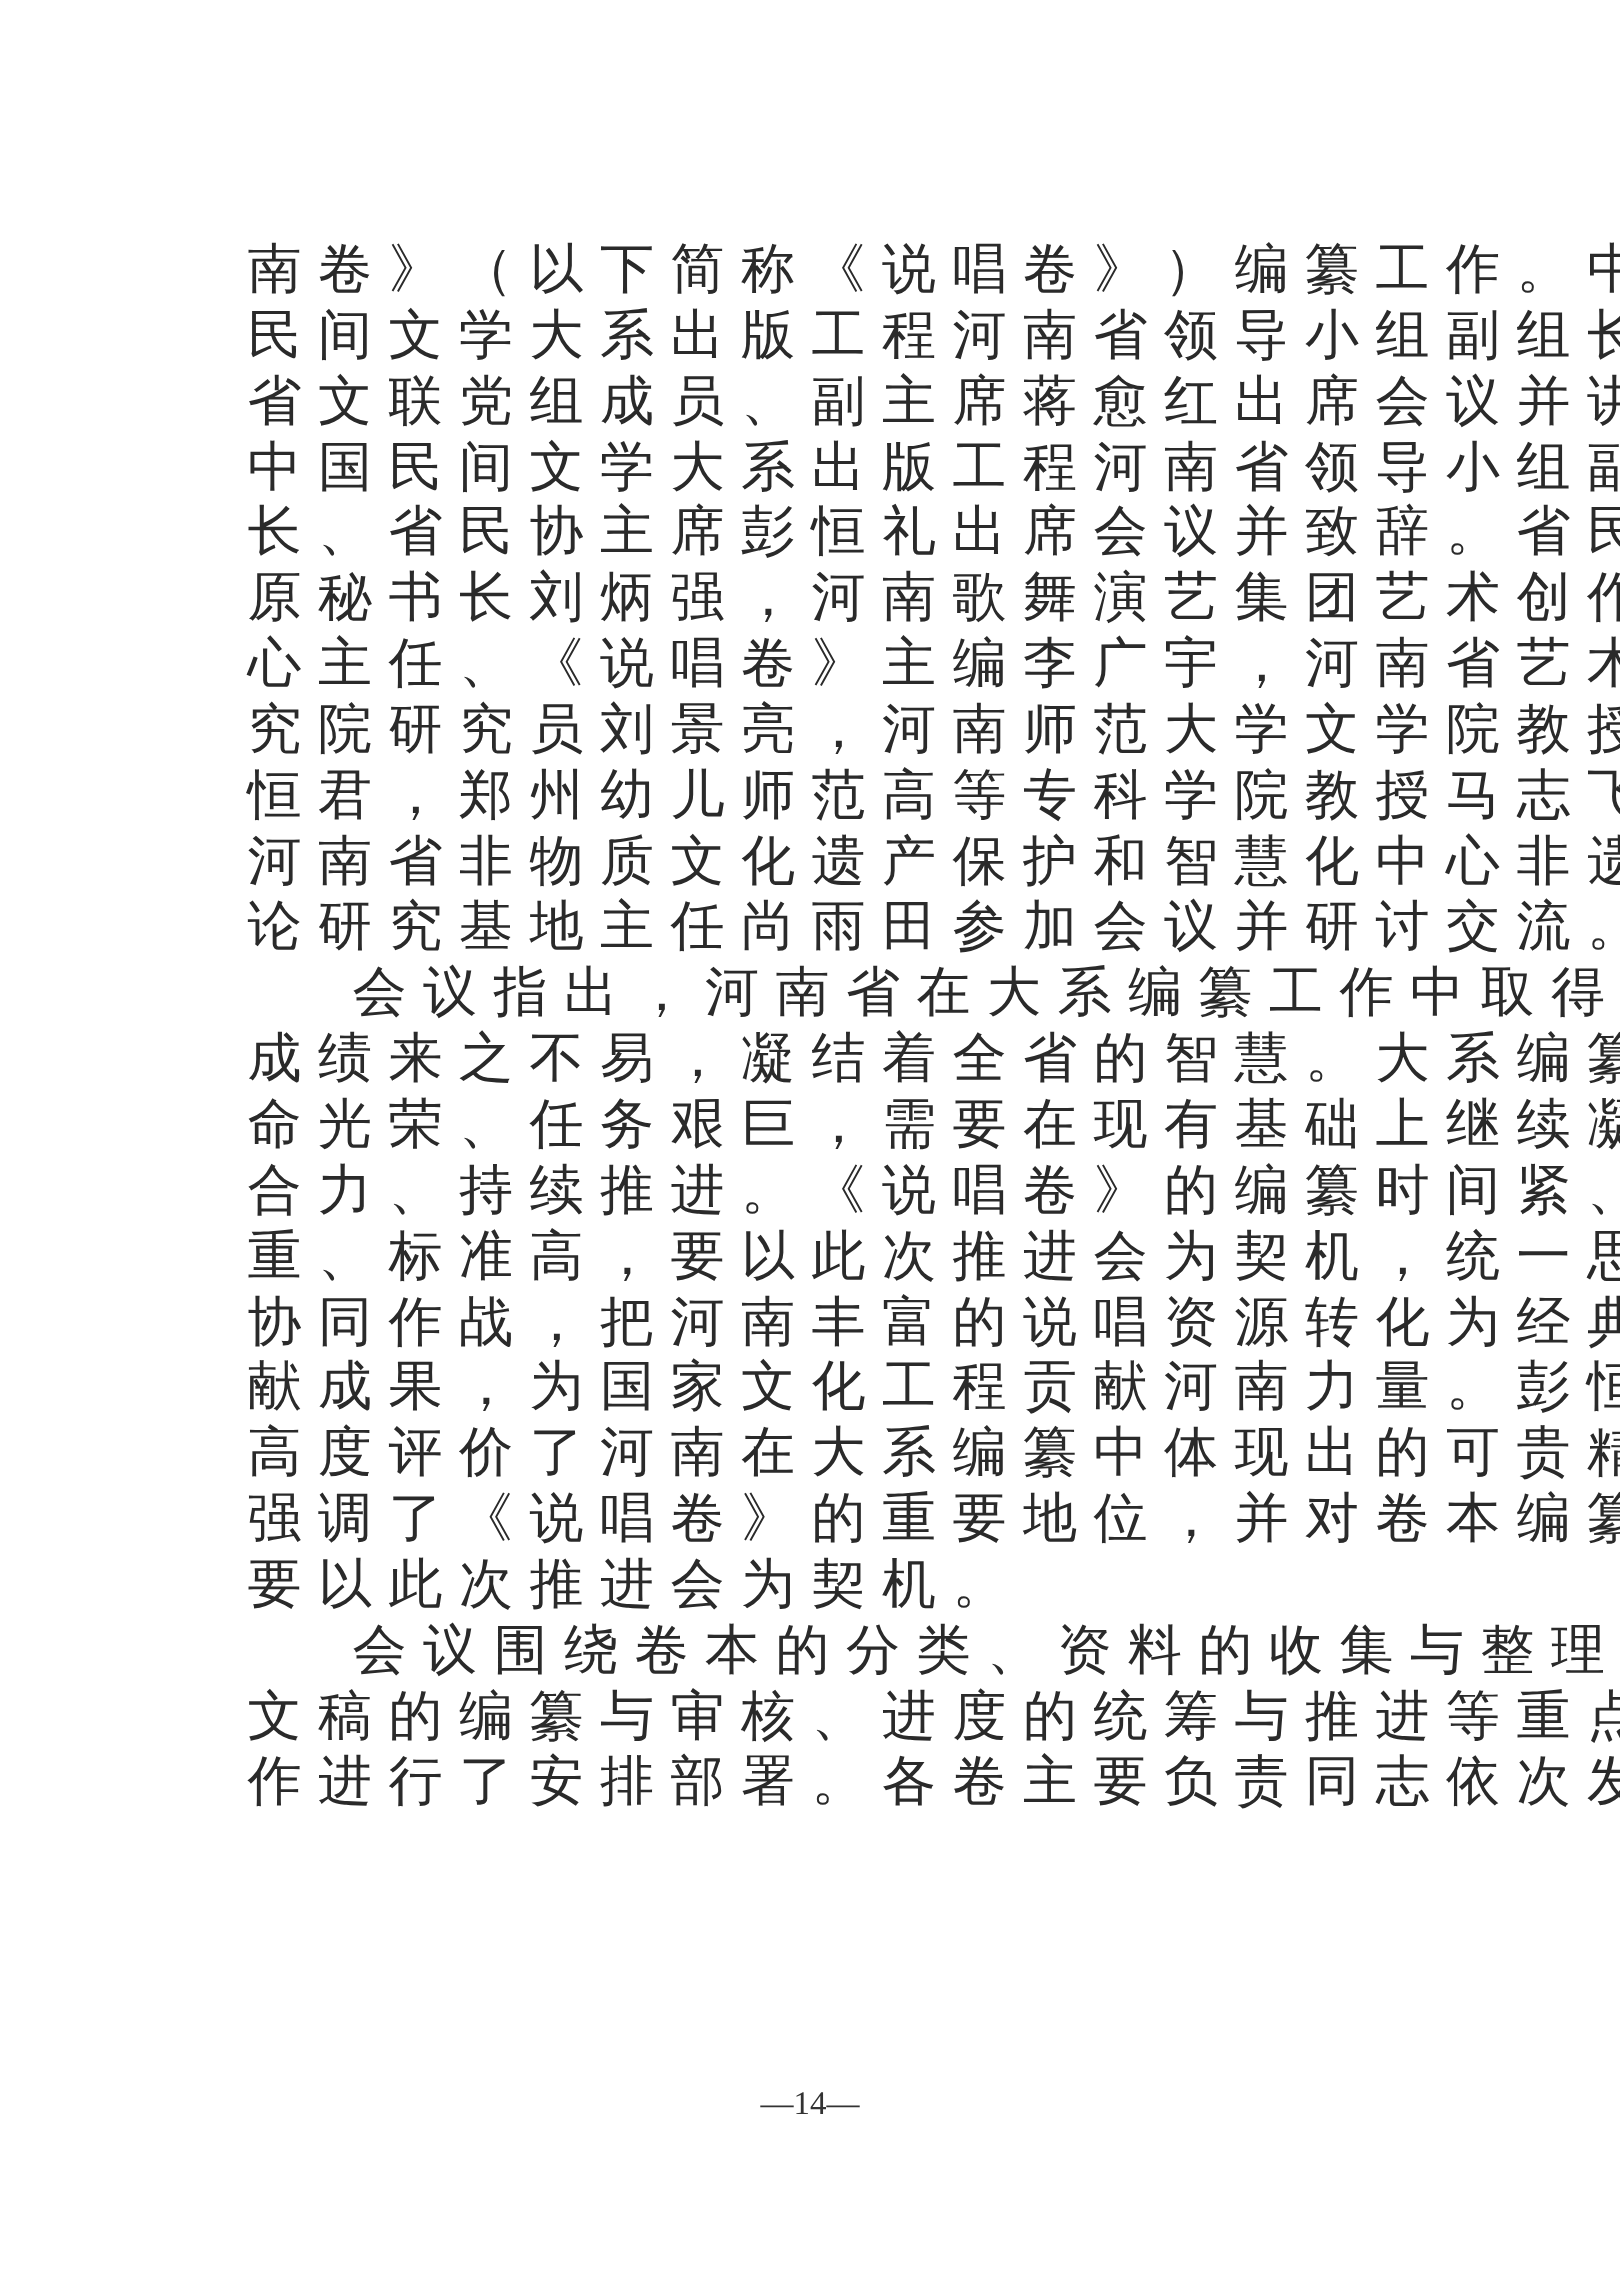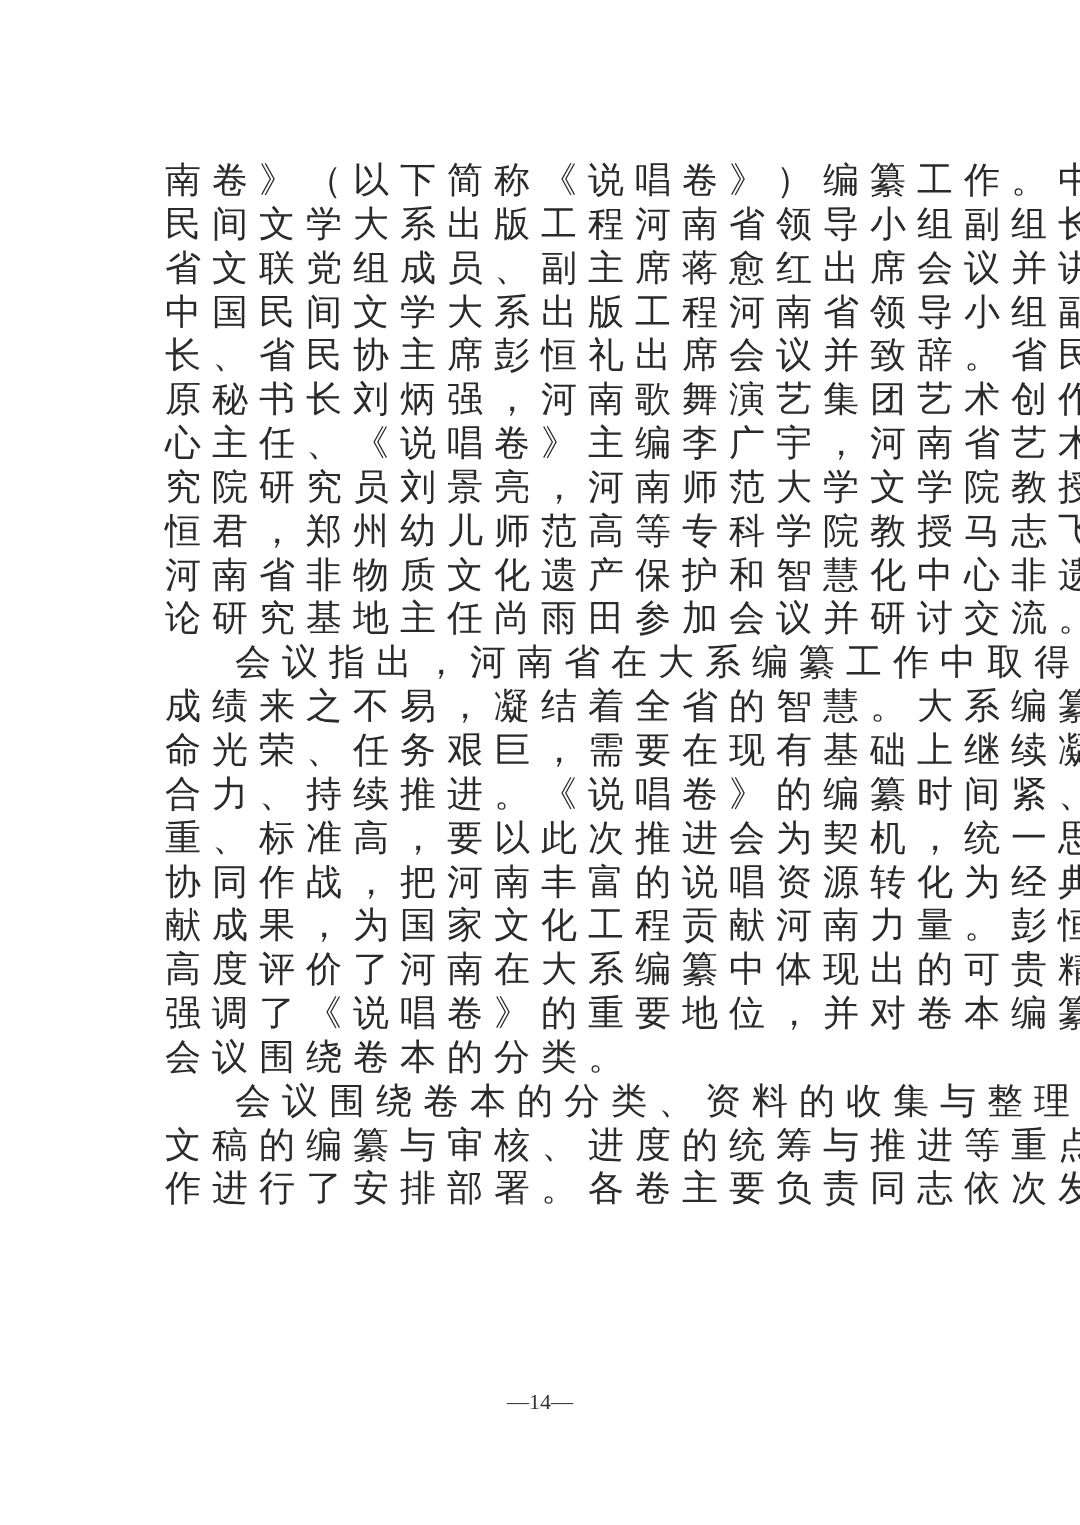--- a/index.html
+++ b/index.html
@@ -61,19 +61,19 @@
     <div class="line">论研究基地主任尚雨田参加会议并研讨交流。</div>
     <div class="line indent">会议指出，河南省在大系编纂工作中取得的</div>
     <div class="line">成绩来之不易，凝结着全省的智慧。大系编纂使</div>
     <div class="line">命光荣、任务艰巨，需要在现有基础上继续凝聚</div>
     <div class="line">合力、持续推进。《说唱卷》的编纂时间紧、任务</div>
     <div class="line">重、标准高，要以此次推进会为契机，统一思想、</div>
     <div class="line">协同作战，把河南丰富的说唱资源转化为经典文</div>
     <div class="line">献成果，为国家文化工程贡献河南力量。彭恒礼</div>
     <div class="line">高度评价了河南在大系编纂中体现出的可贵精神，</div>
     <div class="line">强调了《说唱卷》的重要地位，并对卷本编纂进</div>
-    <div class="line">会议围绕卷本的分类。</div>
+    <div class="line">要以此次推进会为契机。</div>
     <div class="line indent">会议围绕卷本的分类、资料的收集与整理、</div>
     <div class="line">文稿的编纂与审核、进度的统筹与推进等重点工</div>
     <div class="line">作进行了安排部署。各卷主要负责同志依次发言，</div>
   </div>
   <div class="page-number">—14—</div>
 </div>
 
 </body></html>

